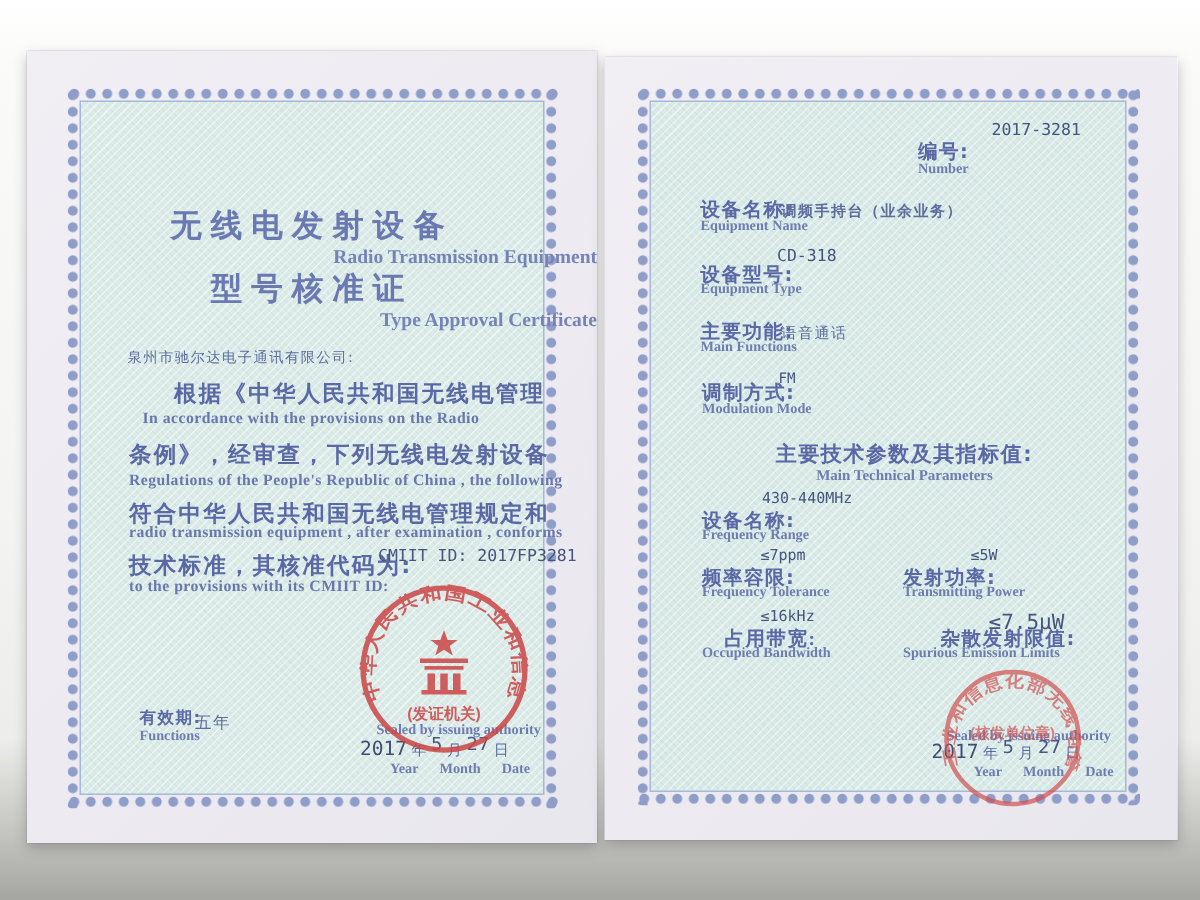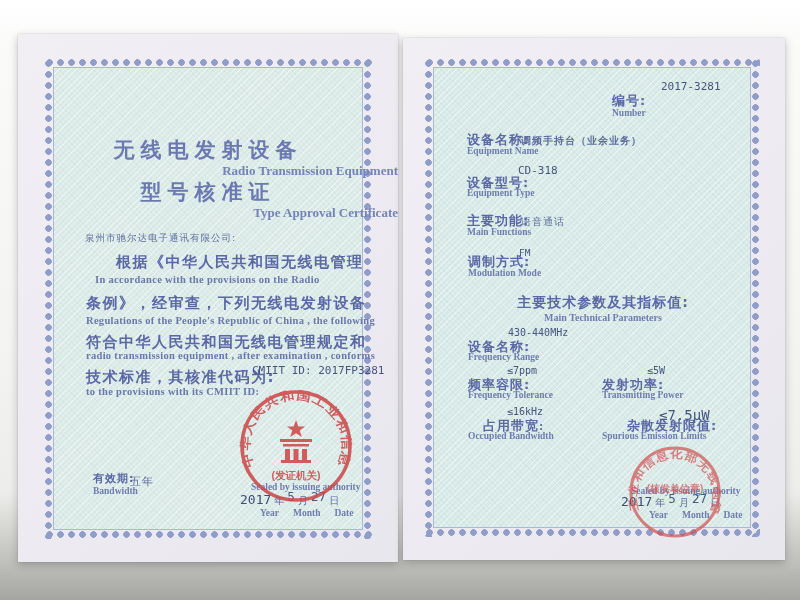--- a/index.html
+++ b/index.html
@@ -68,21 +68,21 @@
   <div class="abs cn-body" style="left:68px;top:260px;">条例》，经审查，下列无线电发射设备</div>
   <div class="abs en-body" style="left:68px;top:281px;">Regulations of the People's Republic of China , the following</div>
   <div class="abs cn-body" style="left:68px;top:299px;">符合中华人民共和国无线电管理规定和</div>
   <div class="abs en-body" style="left:68px;top:316px;">radio transmission equipment , after examination , conforms</div>
   <div class="abs cn-body" style="left:68px;top:334px;">技术标准，其核准代码为:</div>
   <div class="abs type" style="left:234px;top:330px;">CMIIT ID: 2017FP3281</div>
   <div class="abs en-body" style="left:68px;top:352px;">to the provisions with its CMIIT ID:</div>
 
   <div class="abs cn-label" style="left:75px;top:437px;font-size:11px;">有效期:</div>
   <div class="abs hand" style="left:112px;top:440px;font-size:11px;">五年</div>
-  <div class="abs en-label" style="left:75px;top:452px;">Bandwidth</div>
+  <div class="abs en-label" style="left:75px;top:452px;">Functions</div>
 
   <div class="seal" style="left:220px;top:354px;width:116px;height:116px;">
     <svg width="116" height="116" viewBox="0 0 116 116">
       <defs>
           <path id="arcL" d="M 16,78 A 46.5 46.5 0 1 1 100,78" fill="none"></path>
         </defs>
       <circle cx="58" cy="58" r="54" fill="none" stroke="#cc4545" stroke-width="3.5"></circle>
       <text font-size="12" font-weight="bold" fill="#cc4545" letter-spacing="1">
         <textPath href="#arcL" startOffset="0" textLength="218" lengthAdjust="spacingAndGlyphs">中华人民共和国工业和信息化部</textPath>
       </text>

